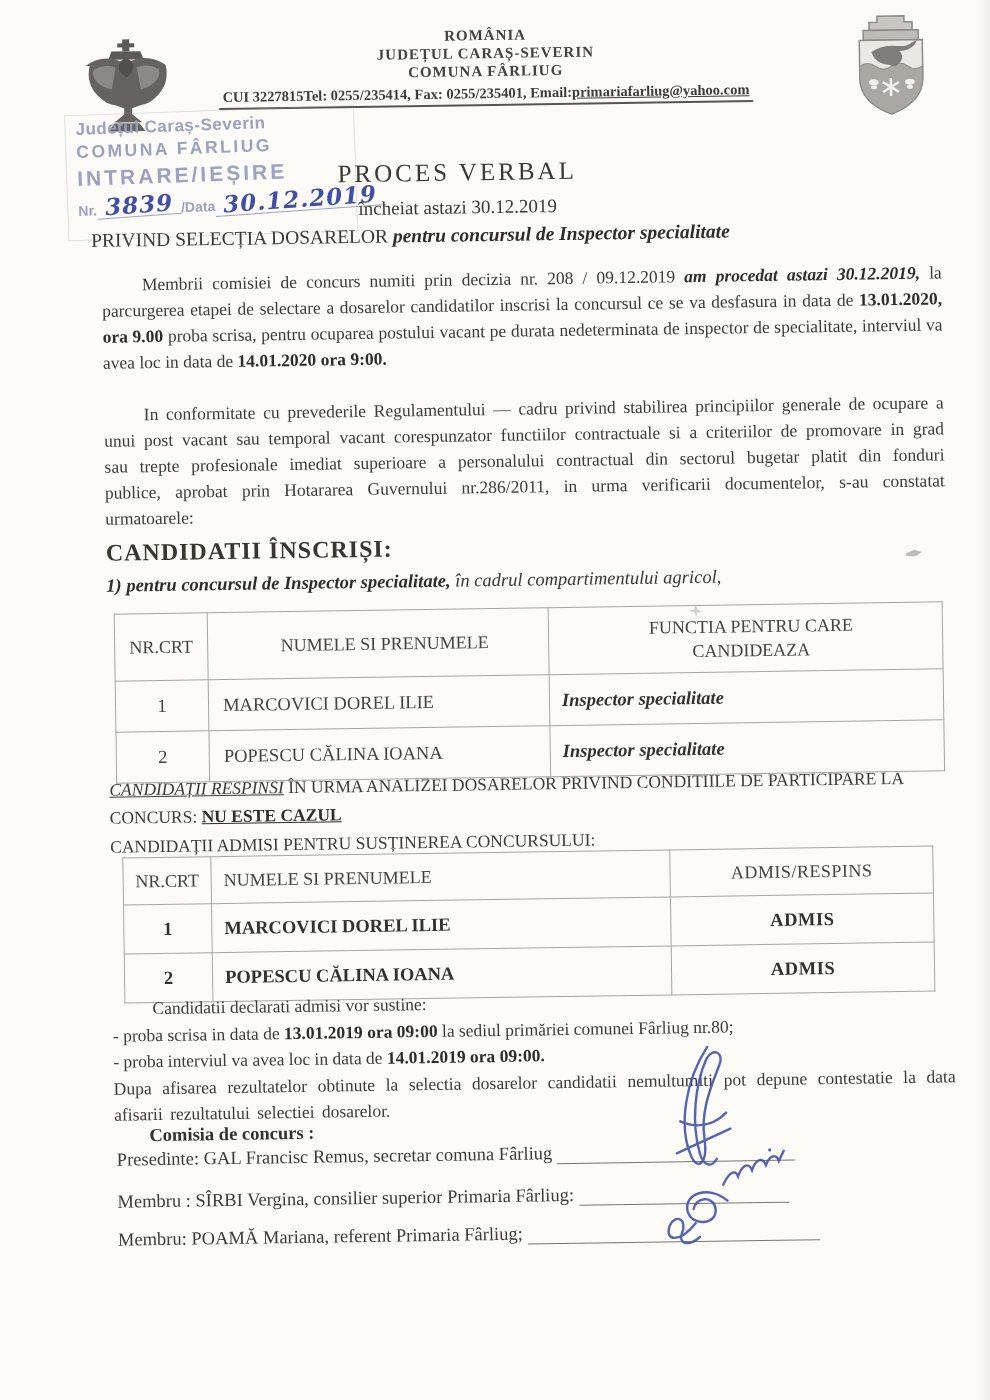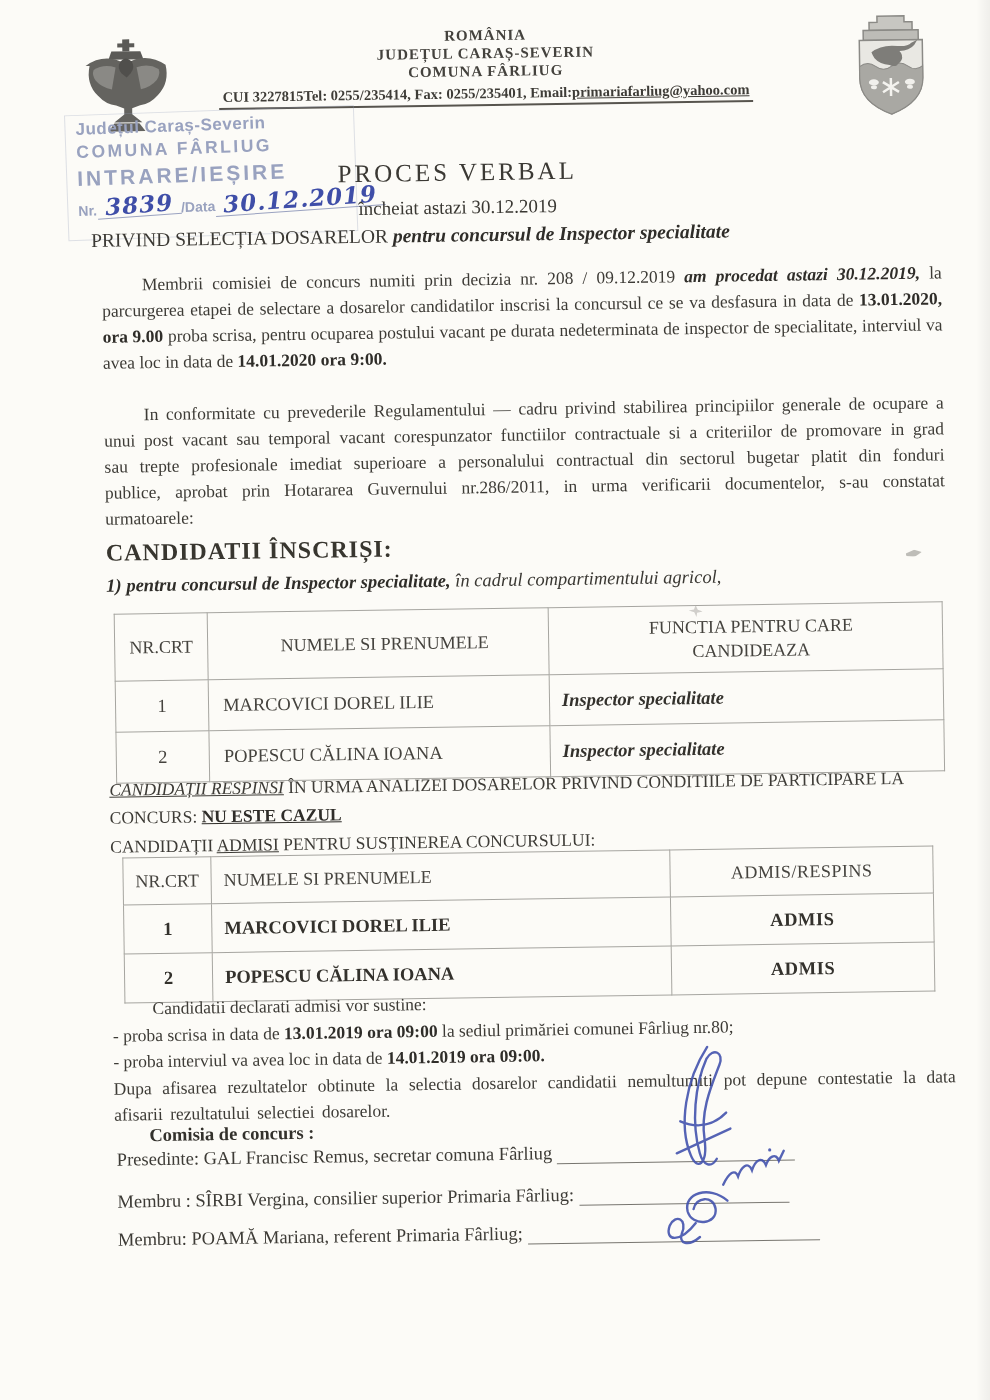--- a/index.html
+++ b/index.html
@@ -71,21 +71,21 @@
   .t-admitted td{font-size:18.5px;height:46px;font-weight:bold;color:#33312c;}
   .t-admitted .a-nr{width:85px;text-align:center;}
   .t-admitted .a-name{width:445px;padding-left:12px;text-align:left;}
   .t-admitted .a-status{width:260px;text-align:center;letter-spacing:.5px;}
 
   
   .rej{position:absolute;left:108px;top:770px;width:812px;font-size:17.5px;line-height:28px;color:#3d3b36;}
   .rej .lbl{font-style:italic;text-decoration:underline;}
   .rej .val{font-weight:bold;text-decoration:underline;color:#2f2d29;}
   .adm-line{margin-top:1px;}
-  .adm-line .u{text-decoration:underline;}
+  .adm-line .u{}
 
   
   .exams{position:absolute;left:108px;top:990px;width:842px;font-size:17.5px;line-height:26.5px;color:#3d3b36;}
   .exams .ind{text-indent:40px;}
   .exams .just{text-align:justify;word-spacing:3px;}
 
   
   .com-head{position:absolute;left:143px;top:1120px;font-size:18.5px;font-weight:bold;color:#33312c;}
   .sig-row{position:absolute;left:110px;display:flex;align-items:flex-end;font-size:18.5px;color:#3d3b36;}
   .sig-row .blank{flex:1;border-bottom:1.5px solid #77756f;height:1.1em;margin-left:5px;}

